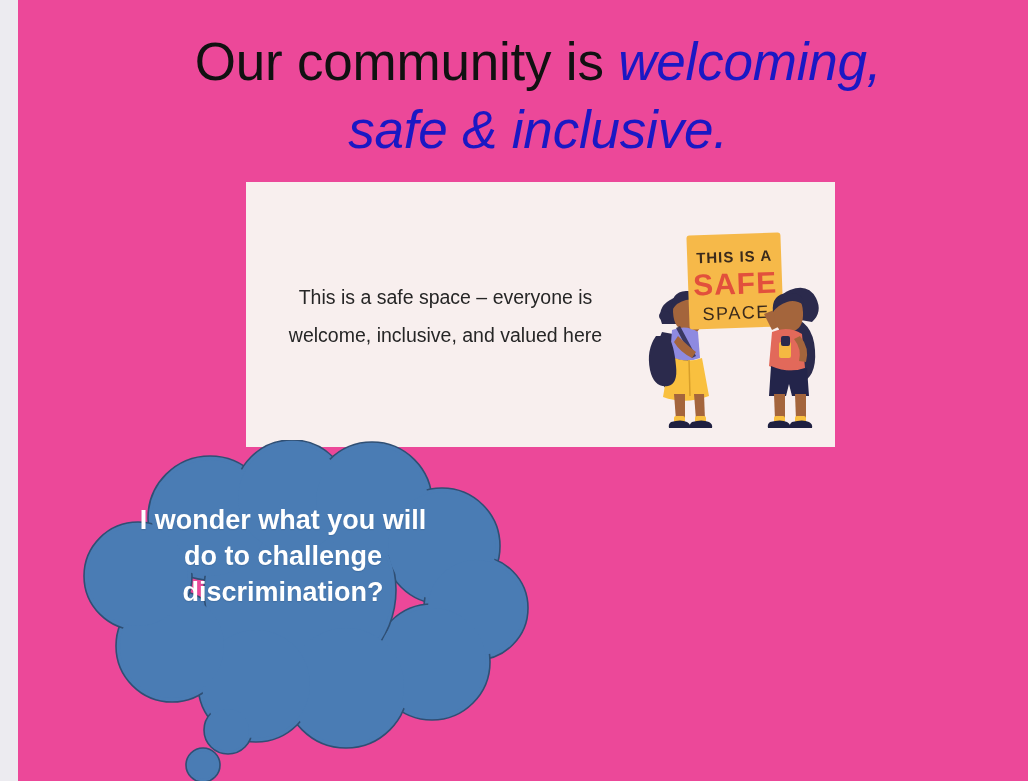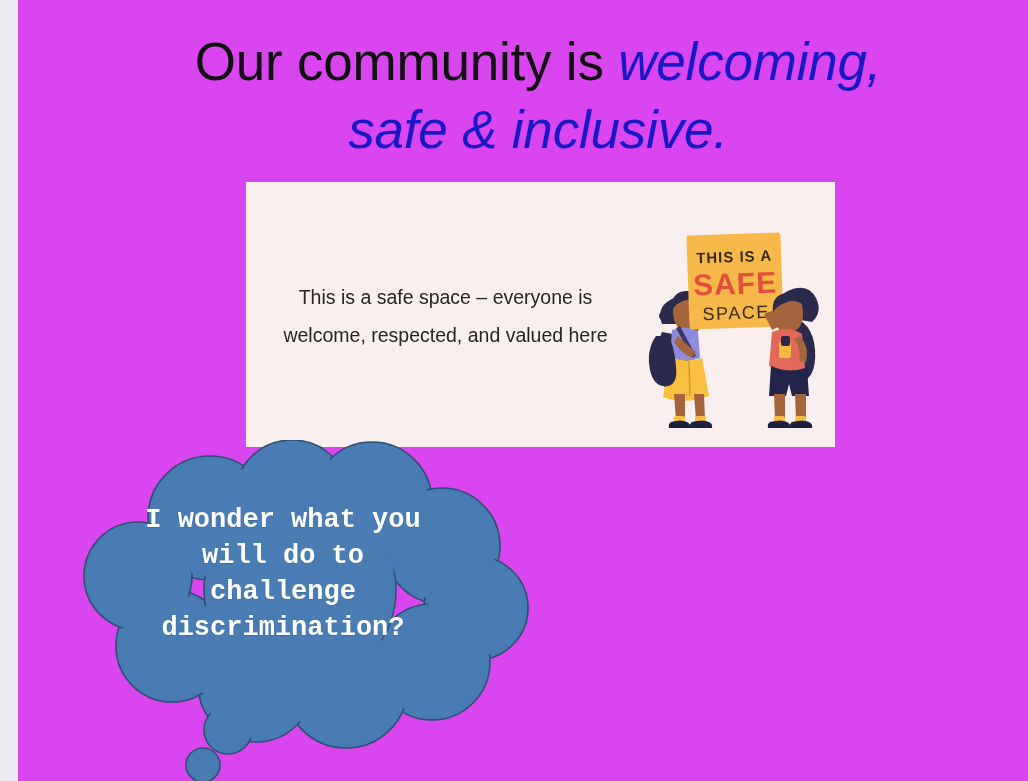--- a/index.html
+++ b/index.html
@@ -21,21 +21,21 @@
     background: #ECEBF0;
   }
 
   
   #slide-canvas {
     position: absolute;
     left: 18px;
     top: 0;
     width: 1010px;
     height: 781px;
-    background: #d946ef;
+    background: #ec4899;
     overflow: hidden;
   }
 
   
   #title-block {
     position: absolute;
     left: 120px;
     top: 28px;
     width: 800px;
     text-align: center;
@@ -102,21 +102,20 @@
     left: 78px;
     top: 63px;
     width: 290px;
     text-align: center;
     font-size: 27px;
     font-weight: bold;
     line-height: 1.33;
     color: #FFFFFF;
     white-space: pre-wrap;
     text-shadow: 0 1px 1px rgba(40,70,110,.25);
-    font-family: Liberation Mono, monospace;
   }
 
   
   #statement-text {
     position: absolute;
     left: 580px;
     top: 505px;
     width: 420px;
     text-align: center;
     font-size: 39px;
@@ -129,21 +128,21 @@
 <body>
 
 <div id="slide-root">
 
   <div id="slide-canvas">
 
     <div id="title-block"><span id="title-plain">Our community is </span><span id="title-emphasis">welcoming, safe &amp; inclusive.</span></div>
 
     <div id="safe-space-card">
 
-      <div id="card-message">This is a safe space – everyone is welcome, respected, and valued here</div>
+      <div id="card-message">This is a safe space – everyone is welcome, inclusive, and valued here</div>
 
       <div id="illustration">
         <svg width="200" height="215" viewBox="0 0 200 215" xmlns="http://www.w3.org/2000/svg">
 
           <g>
 
             <path d="M52 112 L62 96 L70 94 L68 104 L58 118 Z" fill="#A4653C"></path>
 
             <path d="M30 108 q-10 22 -2 46 q4 14 16 14 q10 0 12 -14 q2 -22 -4 -42 z" fill="#2B2A4C"></path>
             <path d="M30 100 q-6 -16 8 -24 q16 -9 28 2 q9 9 4 22 z" fill="#2B2A4C"></path>

